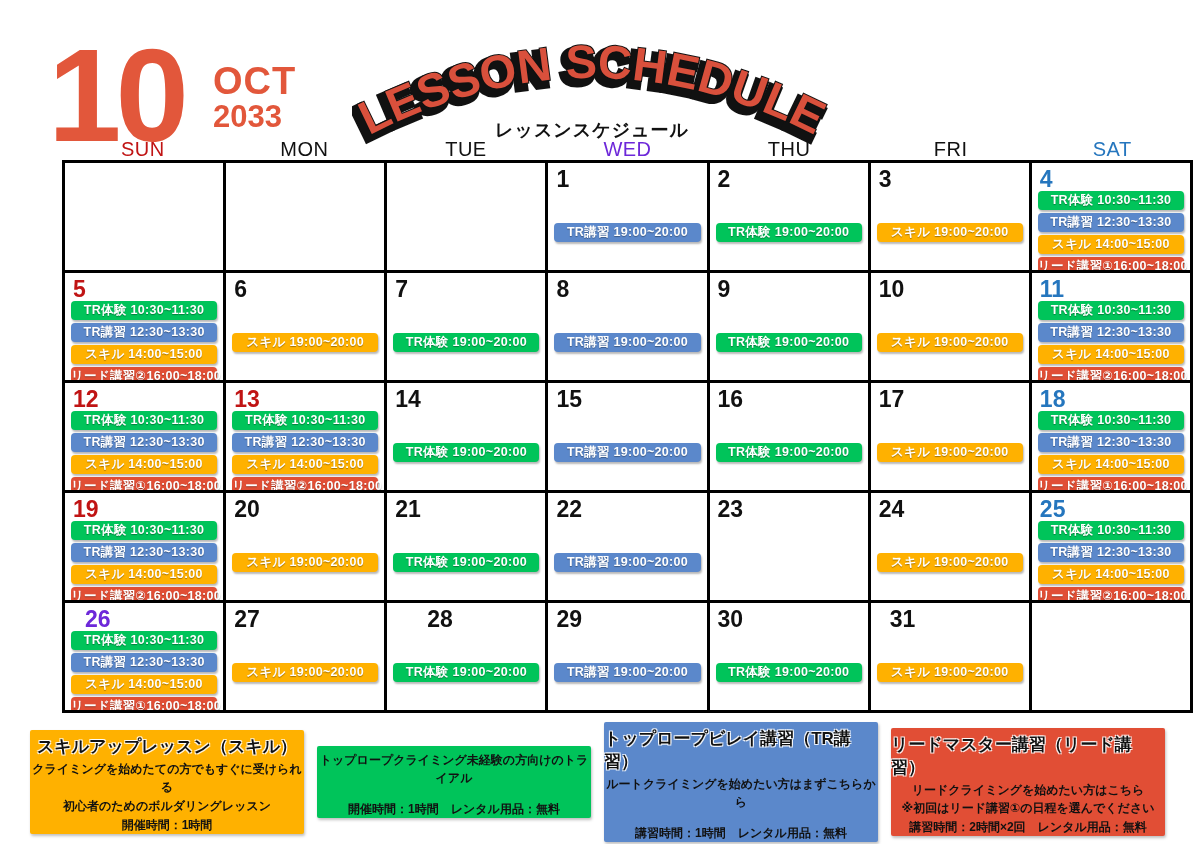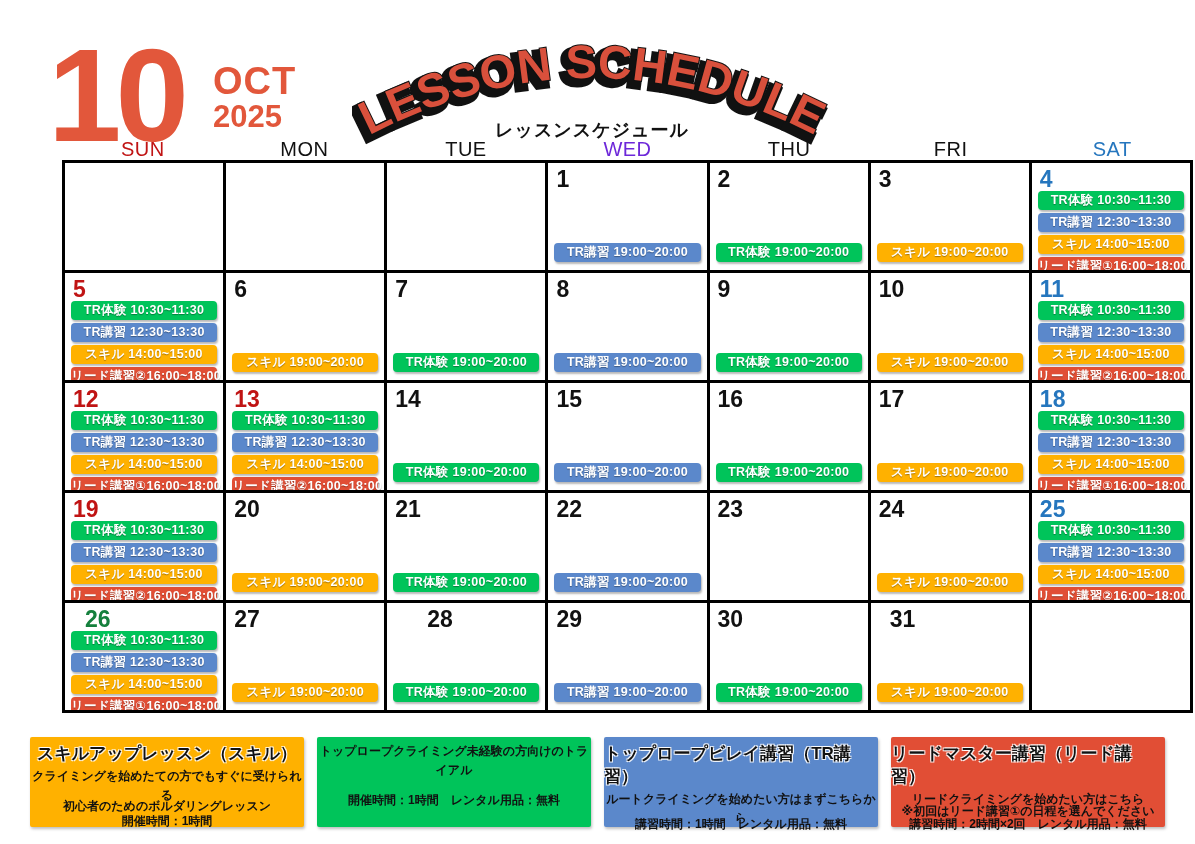--- a/index.html
+++ b/index.html
@@ -27,45 +27,45 @@
   .wd{text-align:center;font-size:20px;font-weight:400;letter-spacing:0.5px;line-height:22px;}
 
   
   .calendar-grid{position:absolute;left:62px;top:160px;width:1131px;height:553px;
     display:grid;grid-template-columns:repeat(7,1fr);grid-template-rows:repeat(5,1fr);
     background:#000;border:3px solid #000;gap:3px;box-sizing:border-box;}
   .cell{background:#fff;display:flex;flex-direction:column;overflow:hidden;}
   .date-num{font-size:23px;font-weight:900;line-height:1;padding:5px 0 0 8px;}
   .spacer{flex:1;}
   .events{display:flex;flex-direction:column;gap:3px;margin:0 6px 7px 6px;}
-  .events.single{margin-bottom:8px;}
+  .events.single{margin-bottom:28px;}
   .bar{height:19px;line-height:19px;border-radius:4px;text-align:center;
     font-size:12.5px;font-weight:700;color:#fff;letter-spacing:0.3px;
     text-shadow:0 1px 1px rgba(0,0,0,.35);box-shadow:1px 2px 2px rgba(0,0,0,.28);
     white-space:nowrap;}
 
   
   .legend{position:absolute;left:30px;top:737px;width:1135px;height:90px;
-    display:flex;gap:13px;}
+    display:flex;gap:13px;align-items:center;}
   .lbox{flex:1;border-radius:2px;color:#111;display:flex;flex-direction:column;
     align-items:center;padding-top:5px;box-sizing:border-box;box-shadow:1px 2px 3px rgba(0,0,0,.25);}
   .ltitle{font-size:17px;font-weight:900;margin-bottom:2px;
     text-shadow:-1px -1px 0 rgba(255,255,255,.85),1px -1px 0 rgba(255,255,255,.85),
       -1px 1px 0 rgba(255,255,255,.85),1px 1px 0 rgba(255,255,255,.85);}
   .lline{font-size:12px;font-weight:700;line-height:1.55;min-height:12px;text-align:center;}
 </style>
 </head>
 <body>
 
 <div id="page">
 
   <div class="month-number">10</div>
   <div class="month-meta">
     <div class="month-abbr">OCT</div>
-    <div class="month-year">2025</div>
+    <div class="month-year">2033</div>
   </div>
 
   <svg class="arch-wrap" viewBox="0 0 480 112">
     <defs>
       <path id="arcpath" d="M 12 100 Q 240 -20 468 100"></path>
     </defs>
     <text class="arch-shadow" transform="translate(-4,5)">
       <textPath href="#arcpath" startOffset="50%" text-anchor="middle">LESSON SCHEDULE</textPath>
     </text>
     <text class="arch-main">
@@ -288,21 +288,21 @@
         <div class="date-num" style="color: rgb(37, 118, 190);">25</div>
         <div class="spacer"></div>
         <div class="events">
           <div class="bar" style="background: rgb(0, 196, 90);">TR体験 10:30~11:30</div>
           <div class="bar" style="background: rgb(91, 136, 203);">TR講習 12:30~13:30</div>
           <div class="bar" style="background: rgb(255, 177, 0);">スキル 14:00~15:00</div>
           <div class="bar" style="background: rgb(225, 78, 53);">リード講習②16:00~18:00</div>
         </div>
       </div>
       <div class="cell">
-        <div class="date-num" style="color: #15803d; padding-left: 20px;">26</div>
+        <div class="date-num" style="color: #6d28d9; padding-left: 20px;">26</div>
         <div class="spacer"></div>
         <div class="events">
           <div class="bar" style="background: rgb(0, 196, 90);">TR体験 10:30~11:30</div>
           <div class="bar" style="background: rgb(91, 136, 203);">TR講習 12:30~13:30</div>
           <div class="bar" style="background: rgb(255, 177, 0);">スキル 14:00~15:00</div>
           <div class="bar" style="background: rgb(225, 78, 53);">リード講習①16:00~18:00</div>
         </div>
       </div>
       <div class="cell">
         <div class="date-num" style="color: rgb(17, 17, 17);">27</div>

